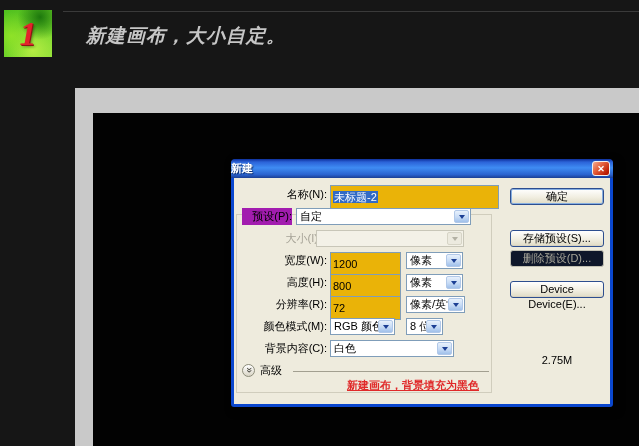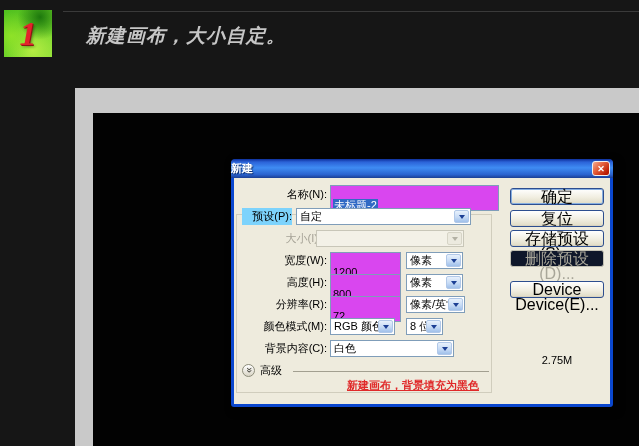--- a/index.html
+++ b/index.html
@@ -56,26 +56,26 @@
     color:#fff; font-size:9px; font-weight:bold;
     display:flex; align-items:center; justify-content:center;
     cursor:pointer;
   }
   .dlg-body {
     position:absolute; left:3px; right:3px; top:19px; bottom:3px;
     background:#eeebdd; font-size:11px; color:#000;
   }
 
   .lbl { position:absolute; height:17px; line-height:17px; text-align:right; white-space:nowrap; }
-  .lbl.mask { background:#7dd3fc; }
+  .lbl.mask { background:#a21caf; }
   .lbl.dis { color:#a5a296; }
 
   .txt {
-    position:absolute; height:24px; border:1px solid #7f9db9; background:#d946ef;
-    line-height:15px; padding:12px 2px; white-space:nowrap; overflow:hidden;
+    position:absolute; height:24px; border:1px solid #7f9db9; background:#eab308;
+    line-height:15px; padding:4px 2px; white-space:nowrap; overflow:hidden;
   }
   .sel { background:#316ac5; color:#fff; padding:0 1px; }
 
   .combo {
     position:absolute; height:17px; border:1px solid #7f9db9; background:#fff;
     line-height:15px; padding:0 32px 0 3px; white-space:nowrap; overflow:hidden; cursor:default;
   }
   .combo .arrow {
     position:absolute; right:1px; top:1px; bottom:1px; width:15px; border-radius:2px;
     background:linear-gradient(180deg,#e8f1fc,#c7dbf5 55%,#a0c0ea);
@@ -89,21 +89,21 @@
   .combo.dis { border-color:#c8c6b8; background:#f3f1e7; color:#a5a296; }
   .combo.dis .arrow { background:#eceadf; border-color:#d6d4c6; }
   .combo.dis .arrow::after { border-top-color:#b3b1a4; }
 
   .groupbox { position:absolute; left:2px; top:36px; width:256px; height:179px; border:1px solid #d0cdbd; }
 
   .btn {
     position:absolute; left:276px; width:94px; height:17px;
     border:1px solid #2d4e8f; border-radius:3px;
     background:linear-gradient(180deg,#ffffff,#f1eee1 55%,#e3dfcb 90%,#d4cdba);
-    font-size:16px; text-align:center; line-height:15px; cursor:pointer;
+    font-size:11px; text-align:center; line-height:15px; cursor:pointer;
     font-family:"Liberation Sans", sans-serif;
   }
   .btn.default { box-shadow:inset 0 0 0 1px #86aee0; }
   .btn.dis {
     color:#a8a699; border-color:#c3c1b3;
     background:#0f172a; box-shadow:none; cursor:default;
   }
 
   .adv-btn {
     position:absolute; left:8px; top:186px; width:13px; height:13px; border-radius:50%;
@@ -179,21 +179,20 @@
 
     <div class="annotation">新建画布，背景填充为黑色</div>
 
     <div class="adv-btn">
       <span class="chev">»</span>
     </div>
     <div class="adv-lbl">高级</div>
     <div class="adv-line"></div>
 
     <div class="btn default" style="top:10px">确定</div>
-    <div class="btn" style="top:32px">复位</div>
     <div class="btn" style="top:52px">存储预设(S)...</div>
     <div class="btn dis" style="top:72px">删除预设(D)...</div>
     <div class="btn" style="top:103px">Device Device(E)...</div>
 
     <div class="img-size">
       <div class="val">2.75M</div>
     </div>
 
   </div>
 </div>

